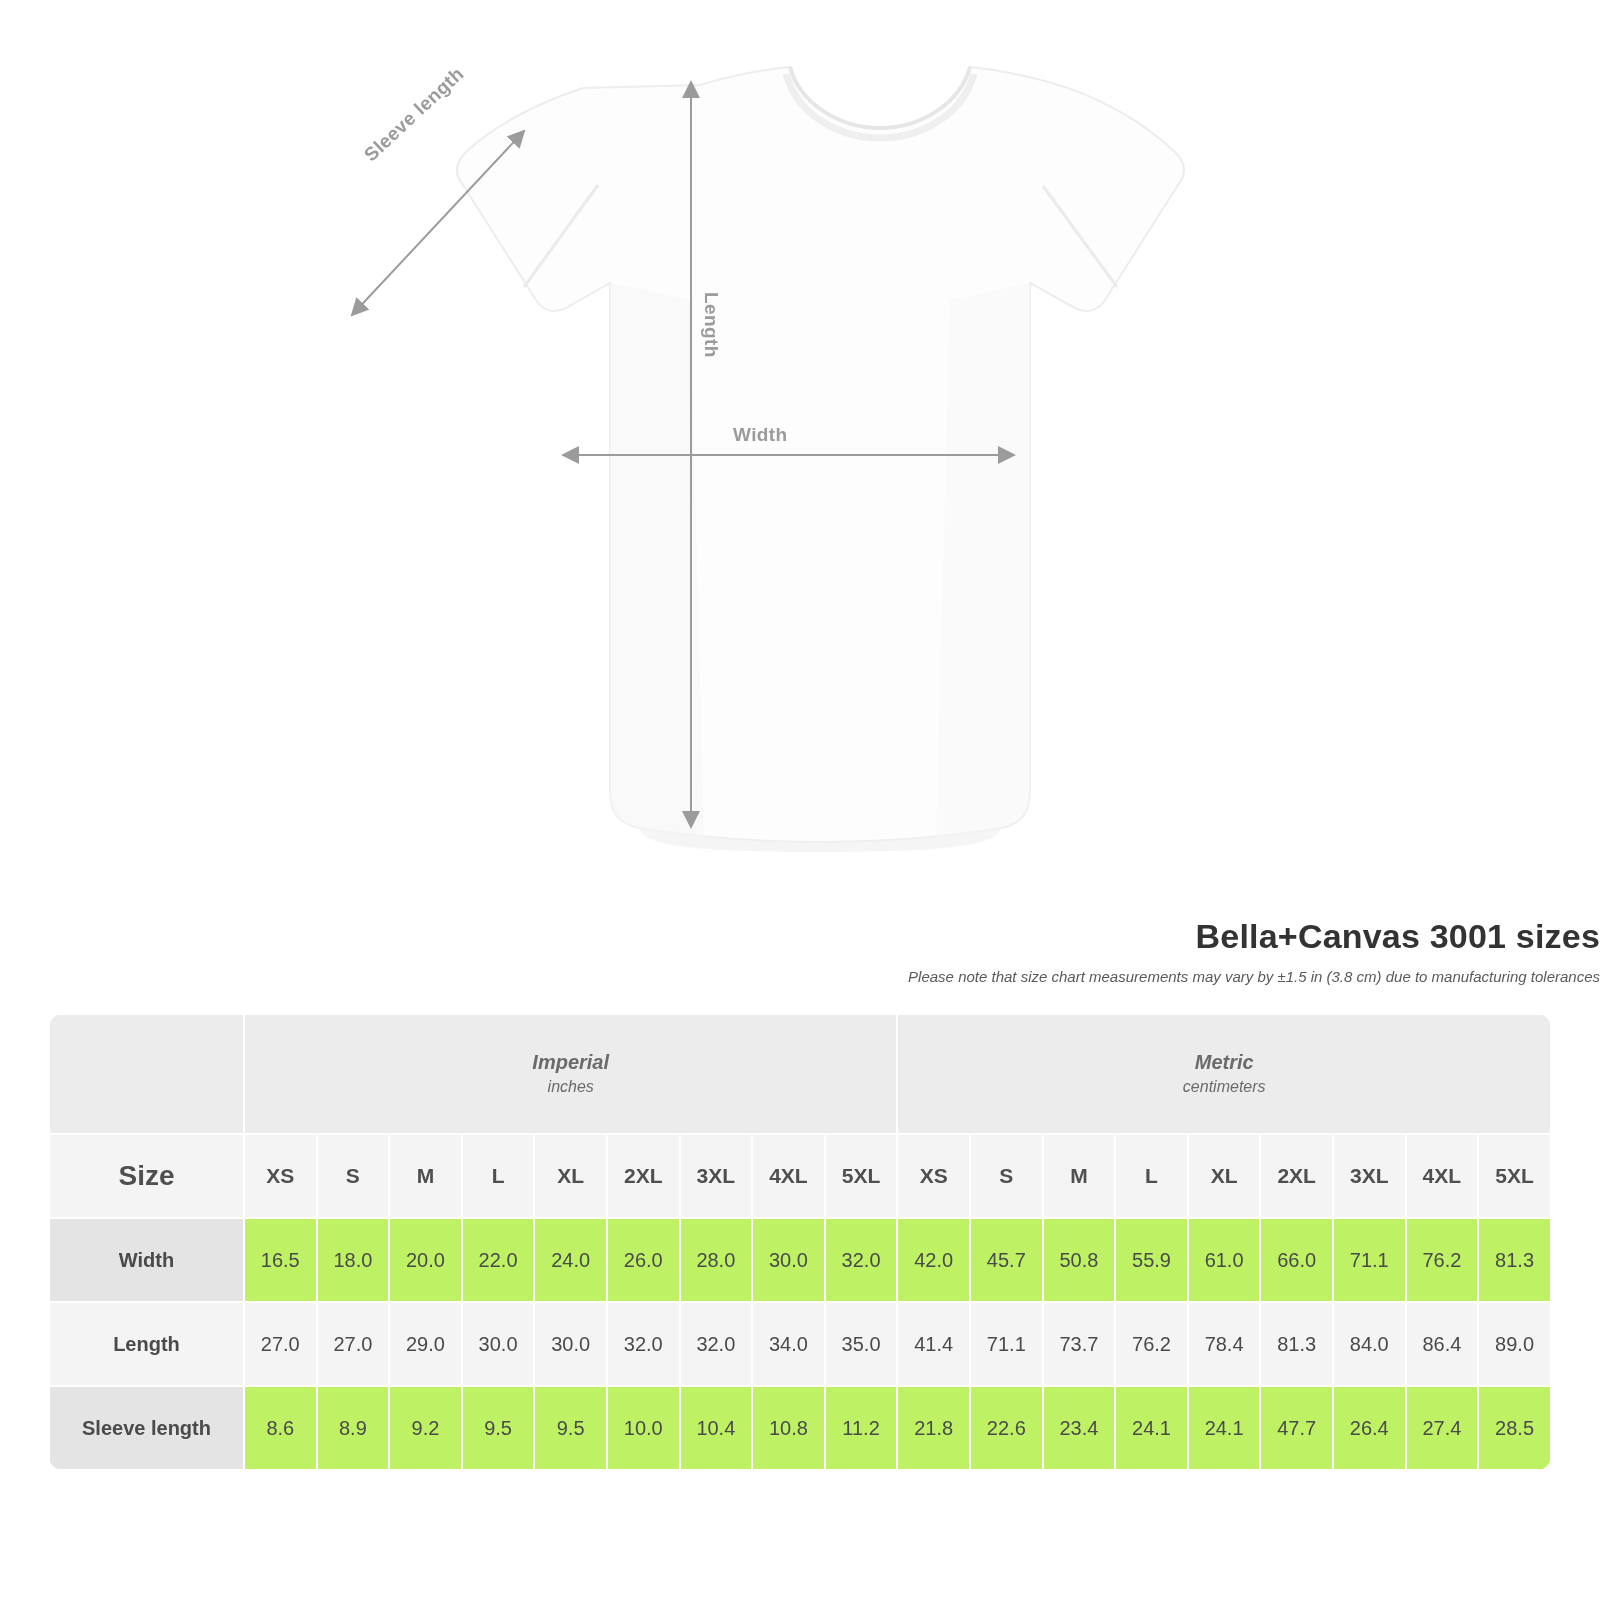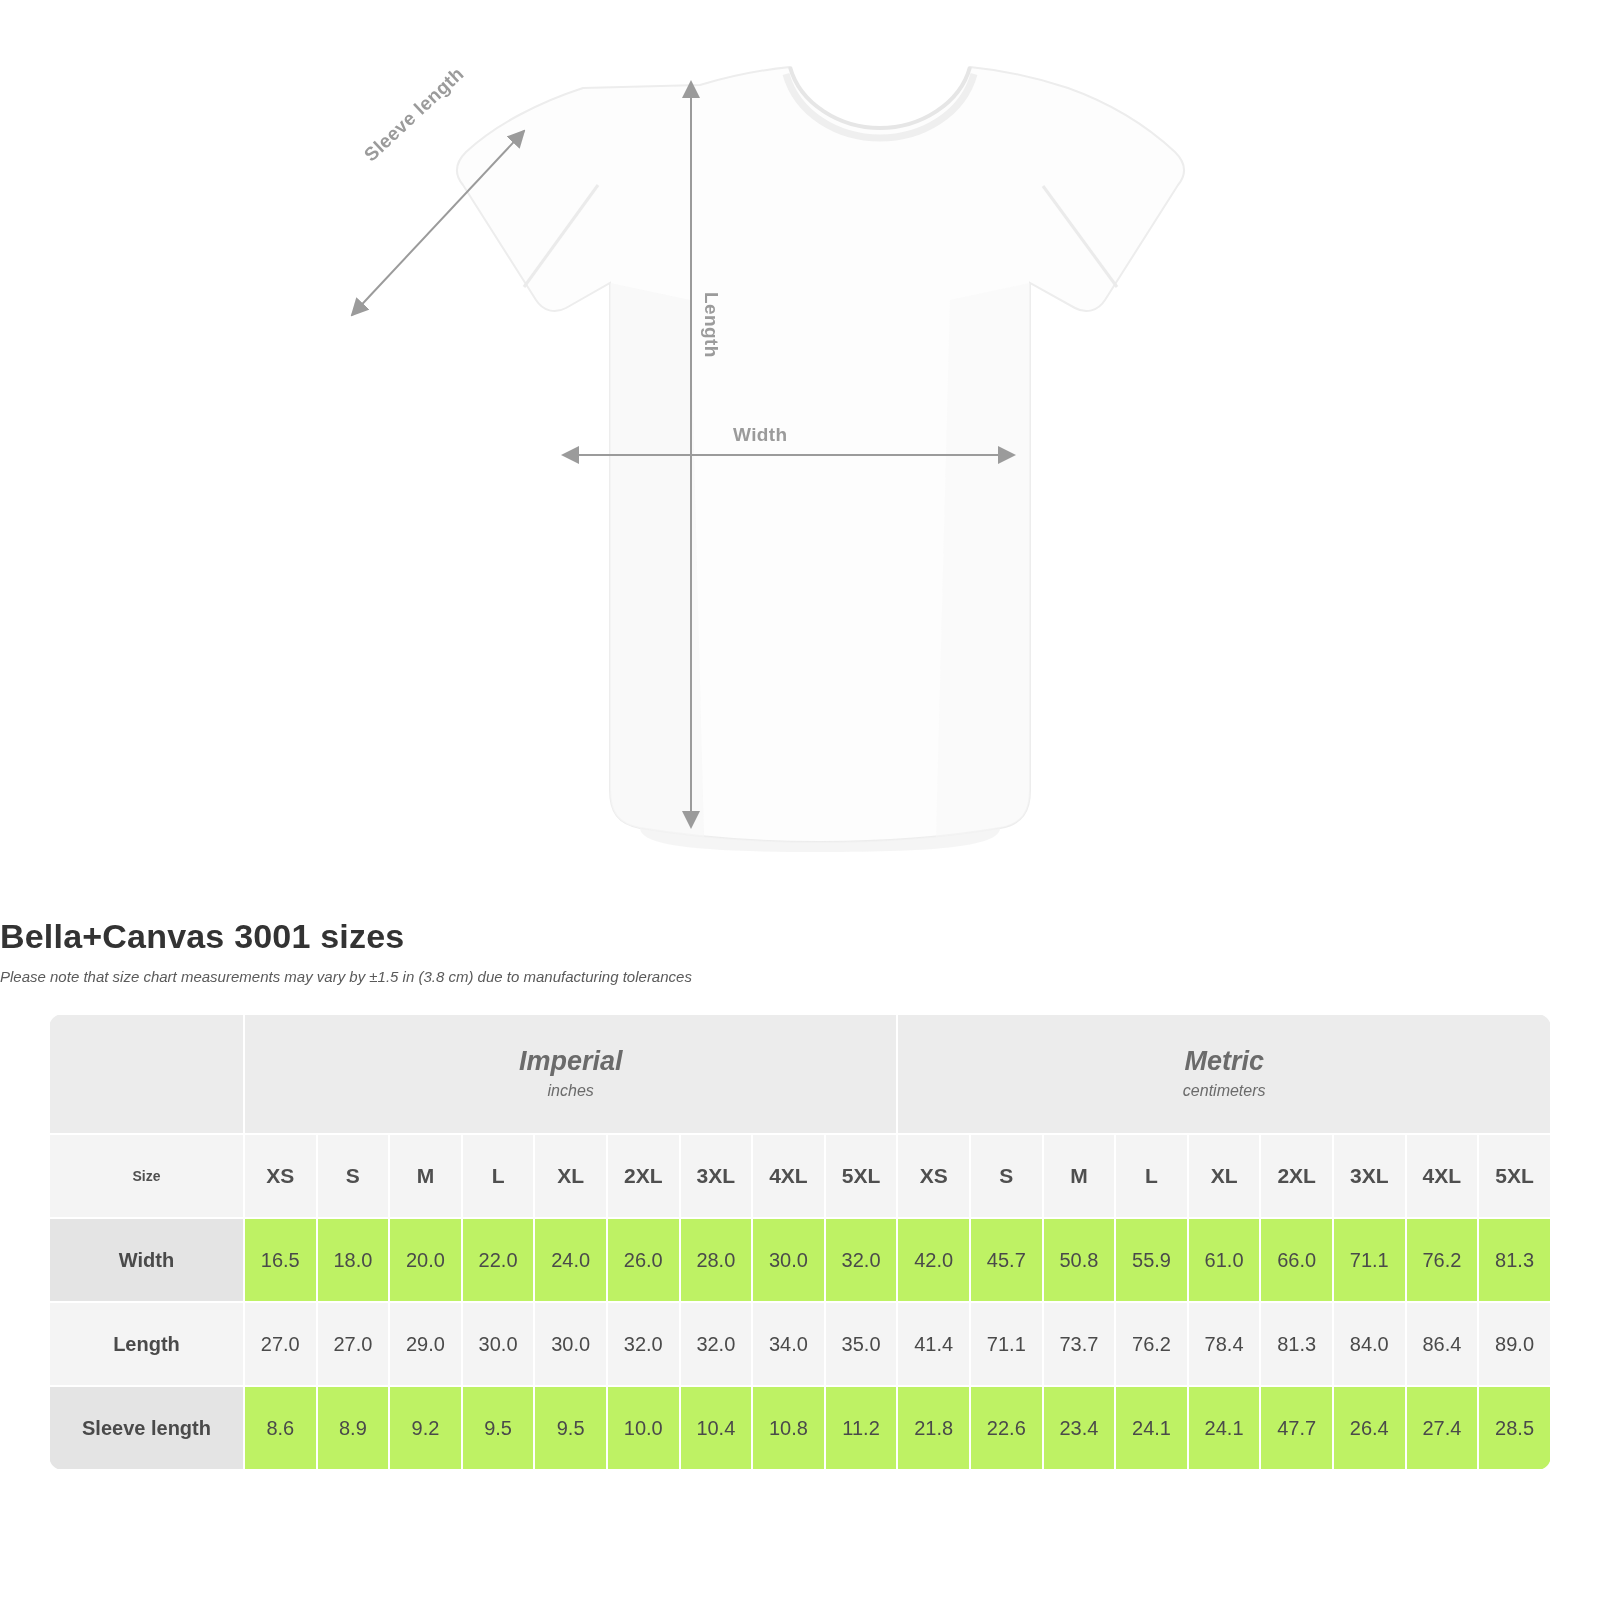--- a/index.html
+++ b/index.html
@@ -51,21 +51,21 @@
   }
   .dim-label.sleeve {
     left: 360px;
     top: 150px;
     transform: rotate(-43deg);
     transform-origin: left top;
   }
 
   
   .title-block {
-    text-align: left;
+    text-align: right;
     margin-top: 12px;
   }
   .chart-title {
     font-size: 34px;
     font-weight: bold;
     color: #333333;
     letter-spacing: 0.2px;
   }
   .chart-note {
     margin-top: 12px;
@@ -97,40 +97,40 @@
     height: 82px;
   }
   .col-label { width: 188px; }
   .col-val { width: 70px; }
 
   tr.unit-row td {
     background: #ececec;
     height: 118px;
   }
   .unit-name {
-    font-size: 27px;
+    font-size: 20px;
     font-weight: bold;
     font-style: italic;
     color: #6b6b6b;
     line-height: 1.25;
   }
   .unit-sub {
     font-size: 16px;
     font-style: italic;
     color: #6b6b6b;
     line-height: 1.5;
   }
 
   tr.head-row td {
     background: #f4f4f4;
     font-weight: bold;
     font-size: 21px;
     color: #4f4f4f;
   }
-  tr.head-row td.rowlabel { font-size: 14px; }
+  tr.head-row td.rowlabel { font-size: 28px; }
 
   td.rowlabel {
     font-weight: bold;
     font-size: 21px;
     color: #4a4a4a;
     background: #ececec;
   }
   tr.alt td { background: #bef264; }
   tr.alt td.rowlabel { background: #e4e4e4; }
 

